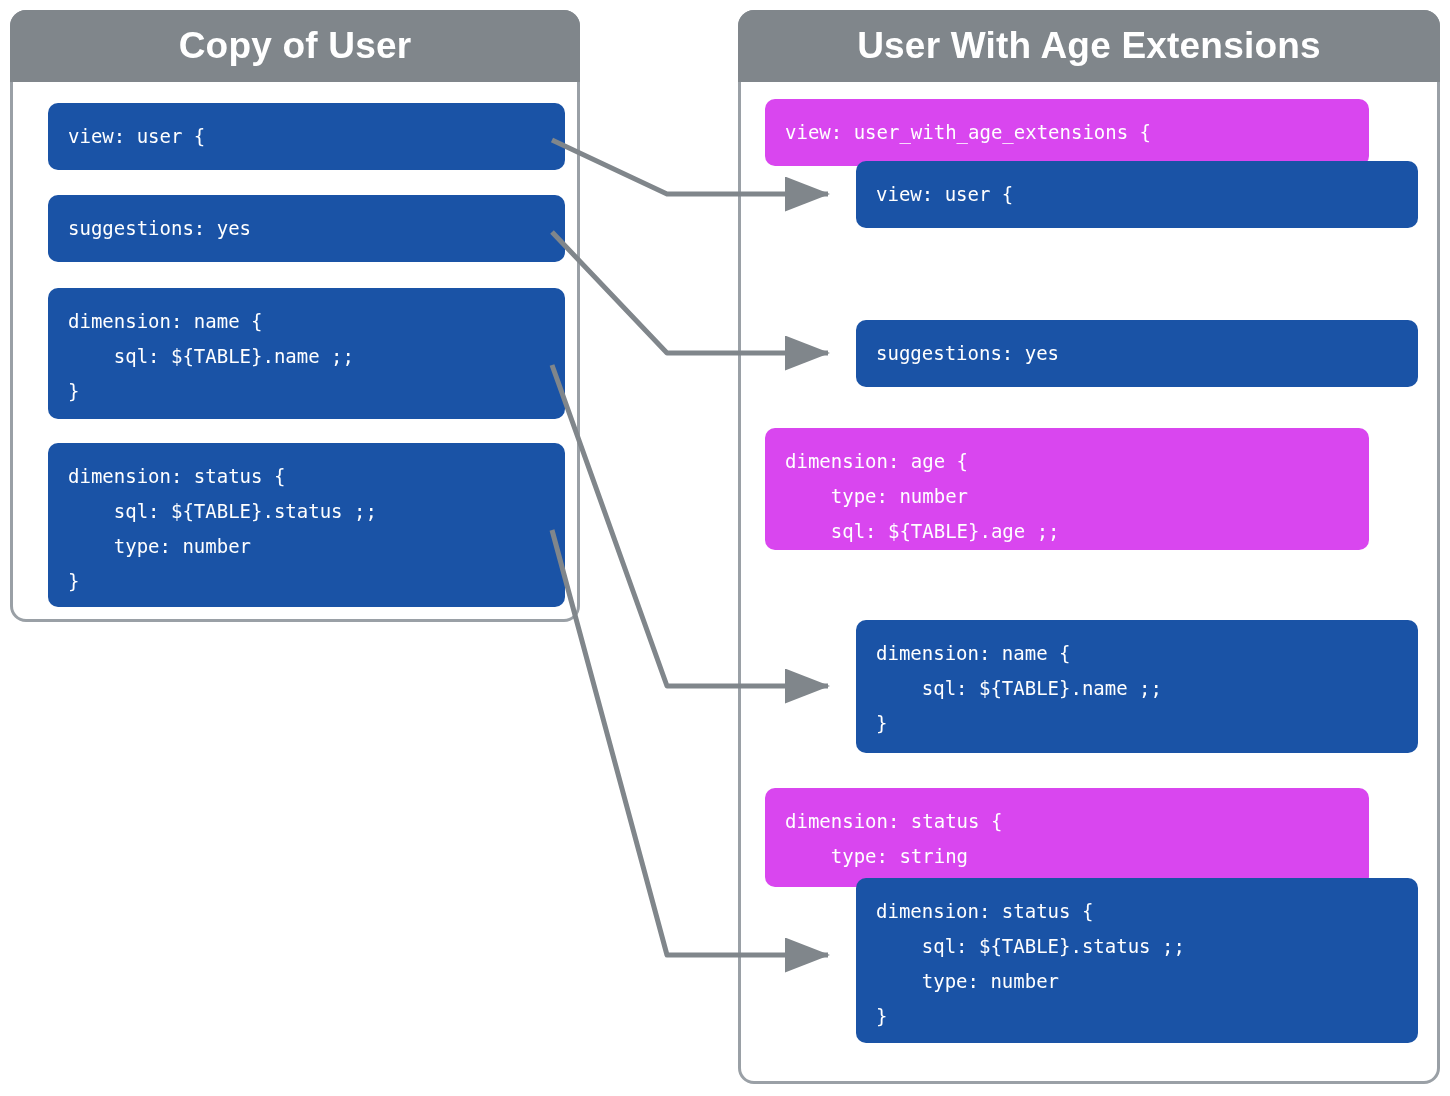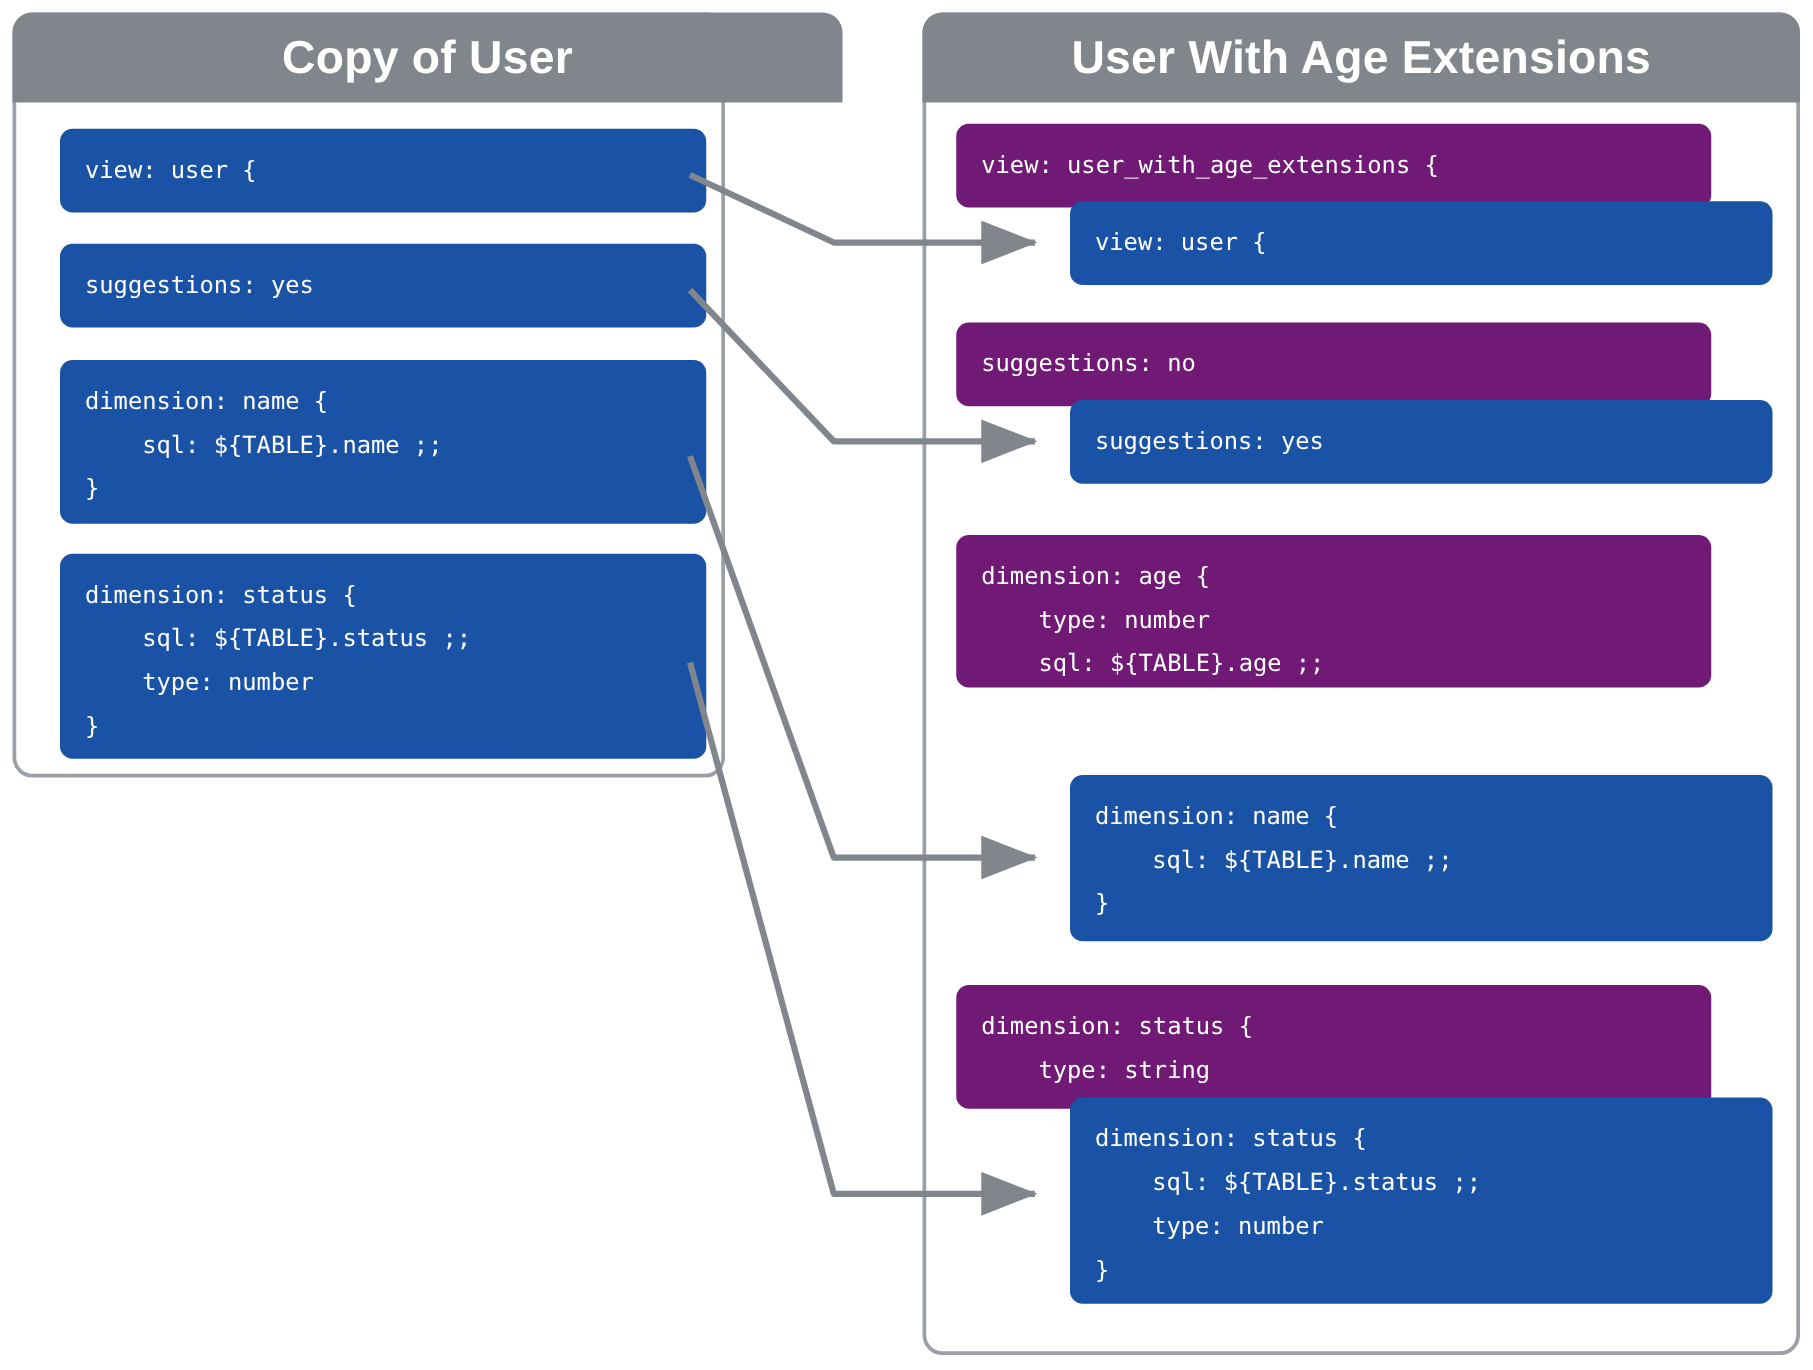--- a/index.html
+++ b/index.html
@@ -43,21 +43,21 @@
     letter-spacing: 0.2px;
   }
 
   #panel-left {
     left: 10px;
     top: 10px;
     width: 570px;
     height: 612px;
   }
   #panel-left .panel-header {
-    width: 664px;
+    width: 570px;
     height: 72px;
     font-size: 37px;
   }
 
   #panel-right {
     left: 738px;
     top: 10px;
     width: 702px;
     height: 1074px;
     padding-left: 40px;
@@ -75,21 +75,21 @@
     border-radius: 10px;
     color: #ffffff;
     font-family: "DejaVu Sans Mono", "Liberation Mono", monospace;
     font-size: 19px;
     line-height: 35px;
     white-space: pre;
     padding: 16px 0 16px 20px;
     letter-spacing: 0px;
   }
   .blk-dark  { background: #1a53a6; }
-  .blk-light { background: #701a75; }
+  .blk-light { background: #d946ef; }
 
   
   .L { left: 35px; width: 517px; }
 
   
   .R-out { left: 24px; width: 604px; }
   .R-in  { left: 115px; width: 562px; }
 
   
   #arrows {
@@ -122,21 +122,20 @@
     type: number
 }</div>
   </div>
 
   <div class="panel" id="panel-right">
     <div class="panel-header">User With Age Extensions</div>
 
     <div class="code-block blk-light R-out" style="top:86px; height:67px;">view: user_with_age_extensions {</div>
     <div class="code-block blk-dark R-in" style="top:148px; height:67px;">view: user {</div>
 
-    <div class="code-block blk-light R-out" style="top:245px; height:67px;">suggestions: no</div>
     <div class="code-block blk-dark R-in" style="top:307px; height:67px;">suggestions: yes</div>
 
     <div class="code-block blk-light R-out" style="top:415px; height:122px;">dimension: age {
     type: number
     sql: ${TABLE}.age ;;
 }</div>
     <div class="code-block blk-dark R-in" style="top:607px; height:133px;">dimension: name {
     sql: ${TABLE}.name ;;
 }</div>
 

